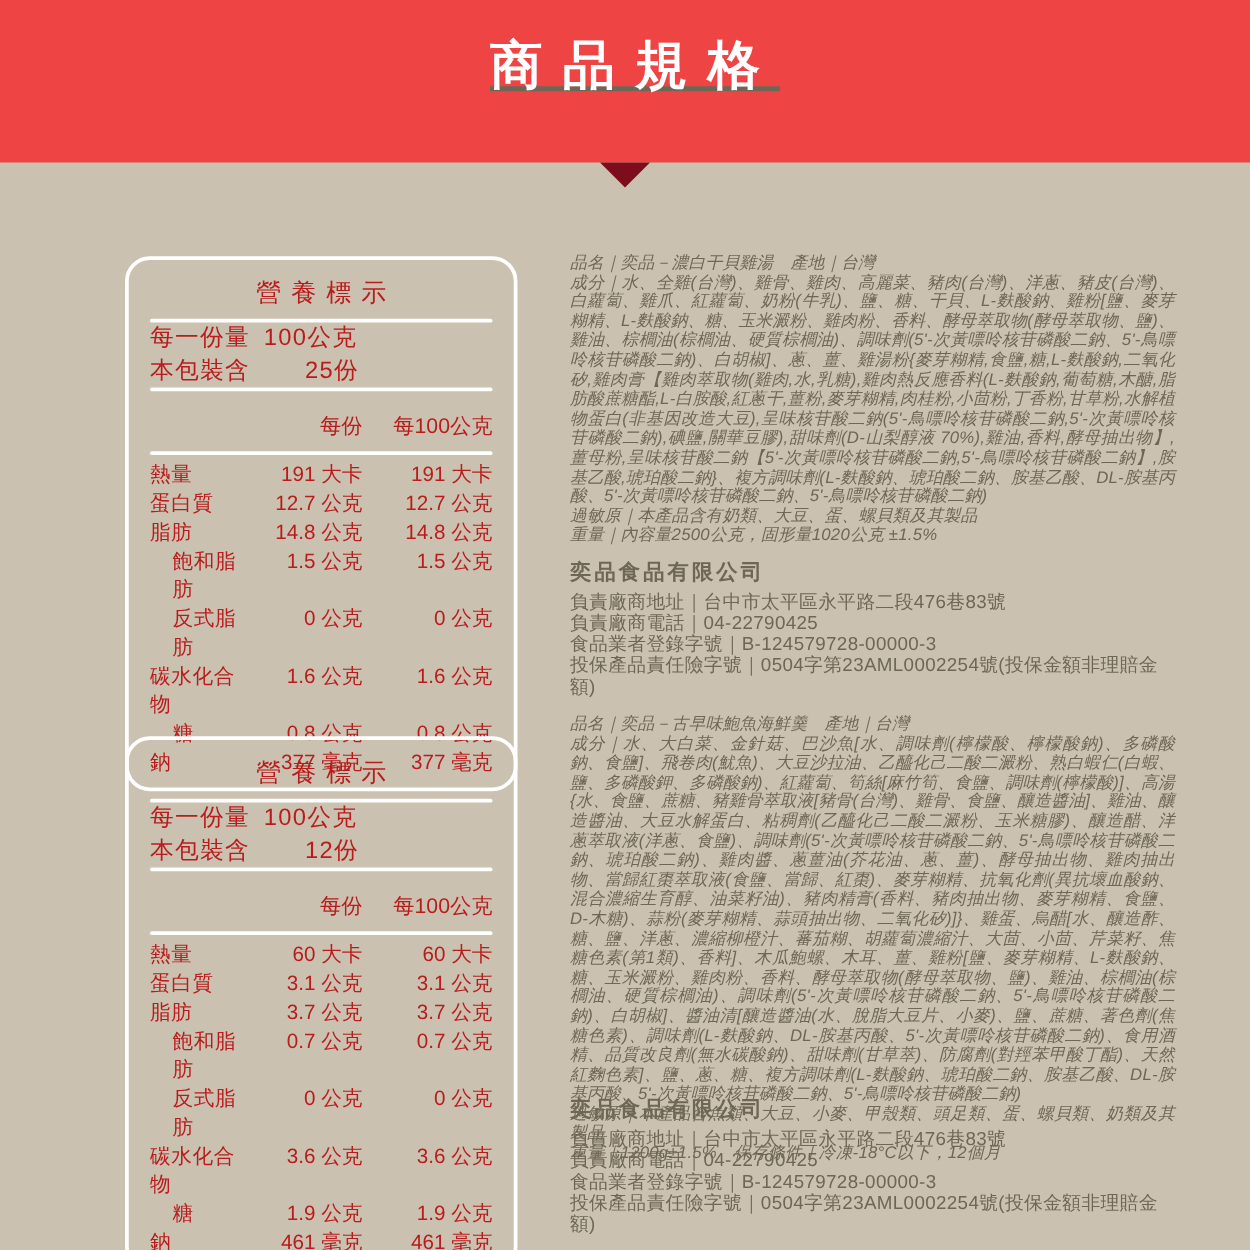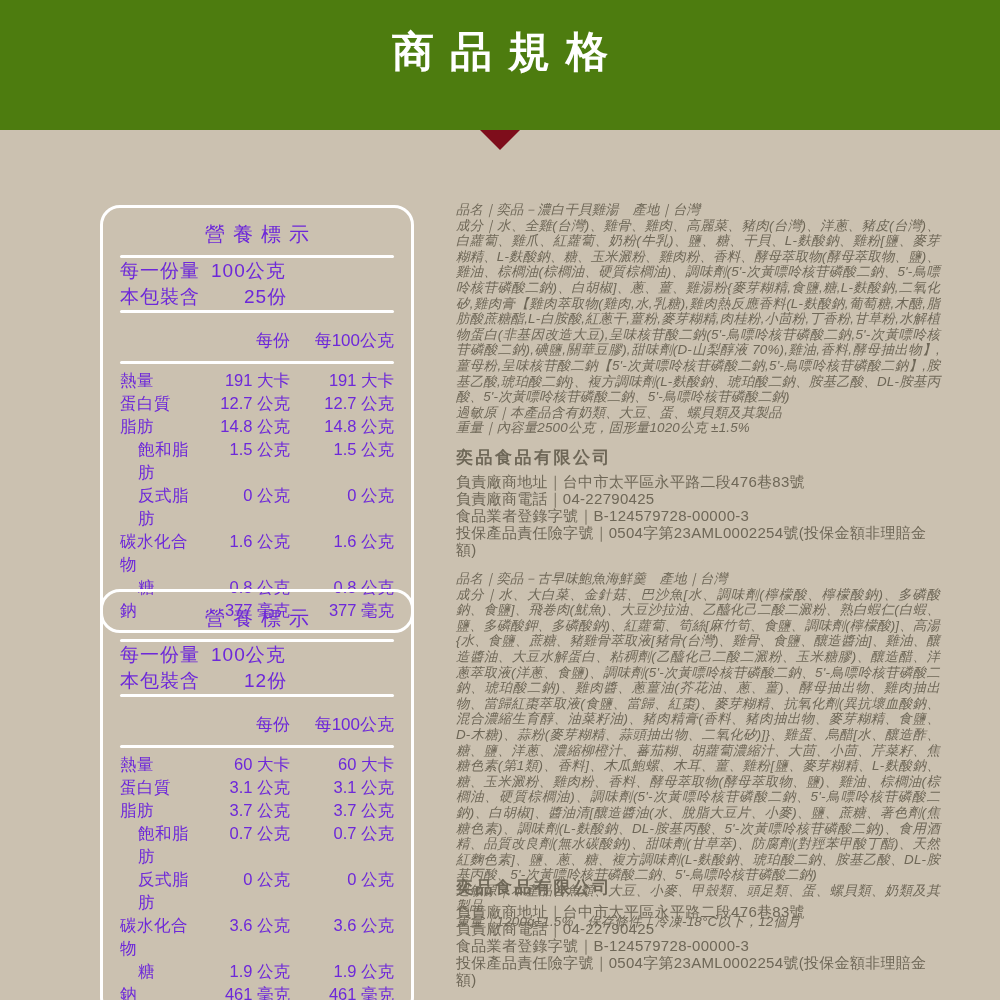--- a/index.html
+++ b/index.html
@@ -2,28 +2,28 @@
 <html><head>
 <meta charset="utf-8">
 <style>
   html,body{margin:0;padding:0;}
   body{
     width:1000px;height:1000px;position:relative;overflow:hidden;
     background:#CBC1B0;color:#6E6757;
     font-family:"Liberation Sans","DejaVu Sans",sans-serif;
   }
   
-  .banner{position:absolute;top:0;left:0;width:1000px;height:130px;background:#4d7c0f;text-align:center;}
+  .banner{position:absolute;top:0;left:0;width:1000px;height:130px;background:#ef4444;text-align:center;text-decoration:underline;}
   .banner h1{margin:0;padding-top:24px;color:#FFFFFF;font-size:42px;font-weight:600;letter-spacing:16px;text-indent:16px;}
   .banner .subtitle{color:#FFFFFF;font-size:15px;letter-spacing:4.5px;margin-top:7px;}
   .banner-triangle{position:absolute;top:130px;left:500px;transform:translateX(-50%);
     width:0;height:0;border-left:20px solid transparent;border-right:20px solid transparent;border-top:20px solid #7E0D1B;}
   
   .nutrition-box{position:absolute;left:100px;width:314px;box-sizing:border-box;
-    border:3px solid #FFFFFF;border-radius:20px;padding:10px 17px 8px;color:#6d28d9;}
+    border:3px solid #FFFFFF;border-radius:20px;padding:10px 17px 8px;color:#b91c1c;}
   #nut1{top:205px;}
   #nut2{top:589px;}
   .nut-title{text-align:center;font-size:20px;letter-spacing:8px;text-indent:8px;padding:3px 0 7px;}
   .nut-hr{height:3px;background:#FFFFFF;border:none;margin:0;border-radius:2px;}
   .serving-line{font-size:19px;line-height:26px;letter-spacing:1px;}
   .serving-line .val{margin-left:11px;}
   .serving-line .val-wide{margin-left:44px;}
   .nut-grid{display:grid;grid-template-columns:1fr 90px 104px;font-size:16.5px;}
   .nut-grid span{display:block;}
   .nut-head{margin:16px 0 9px;font-size:17px;}

